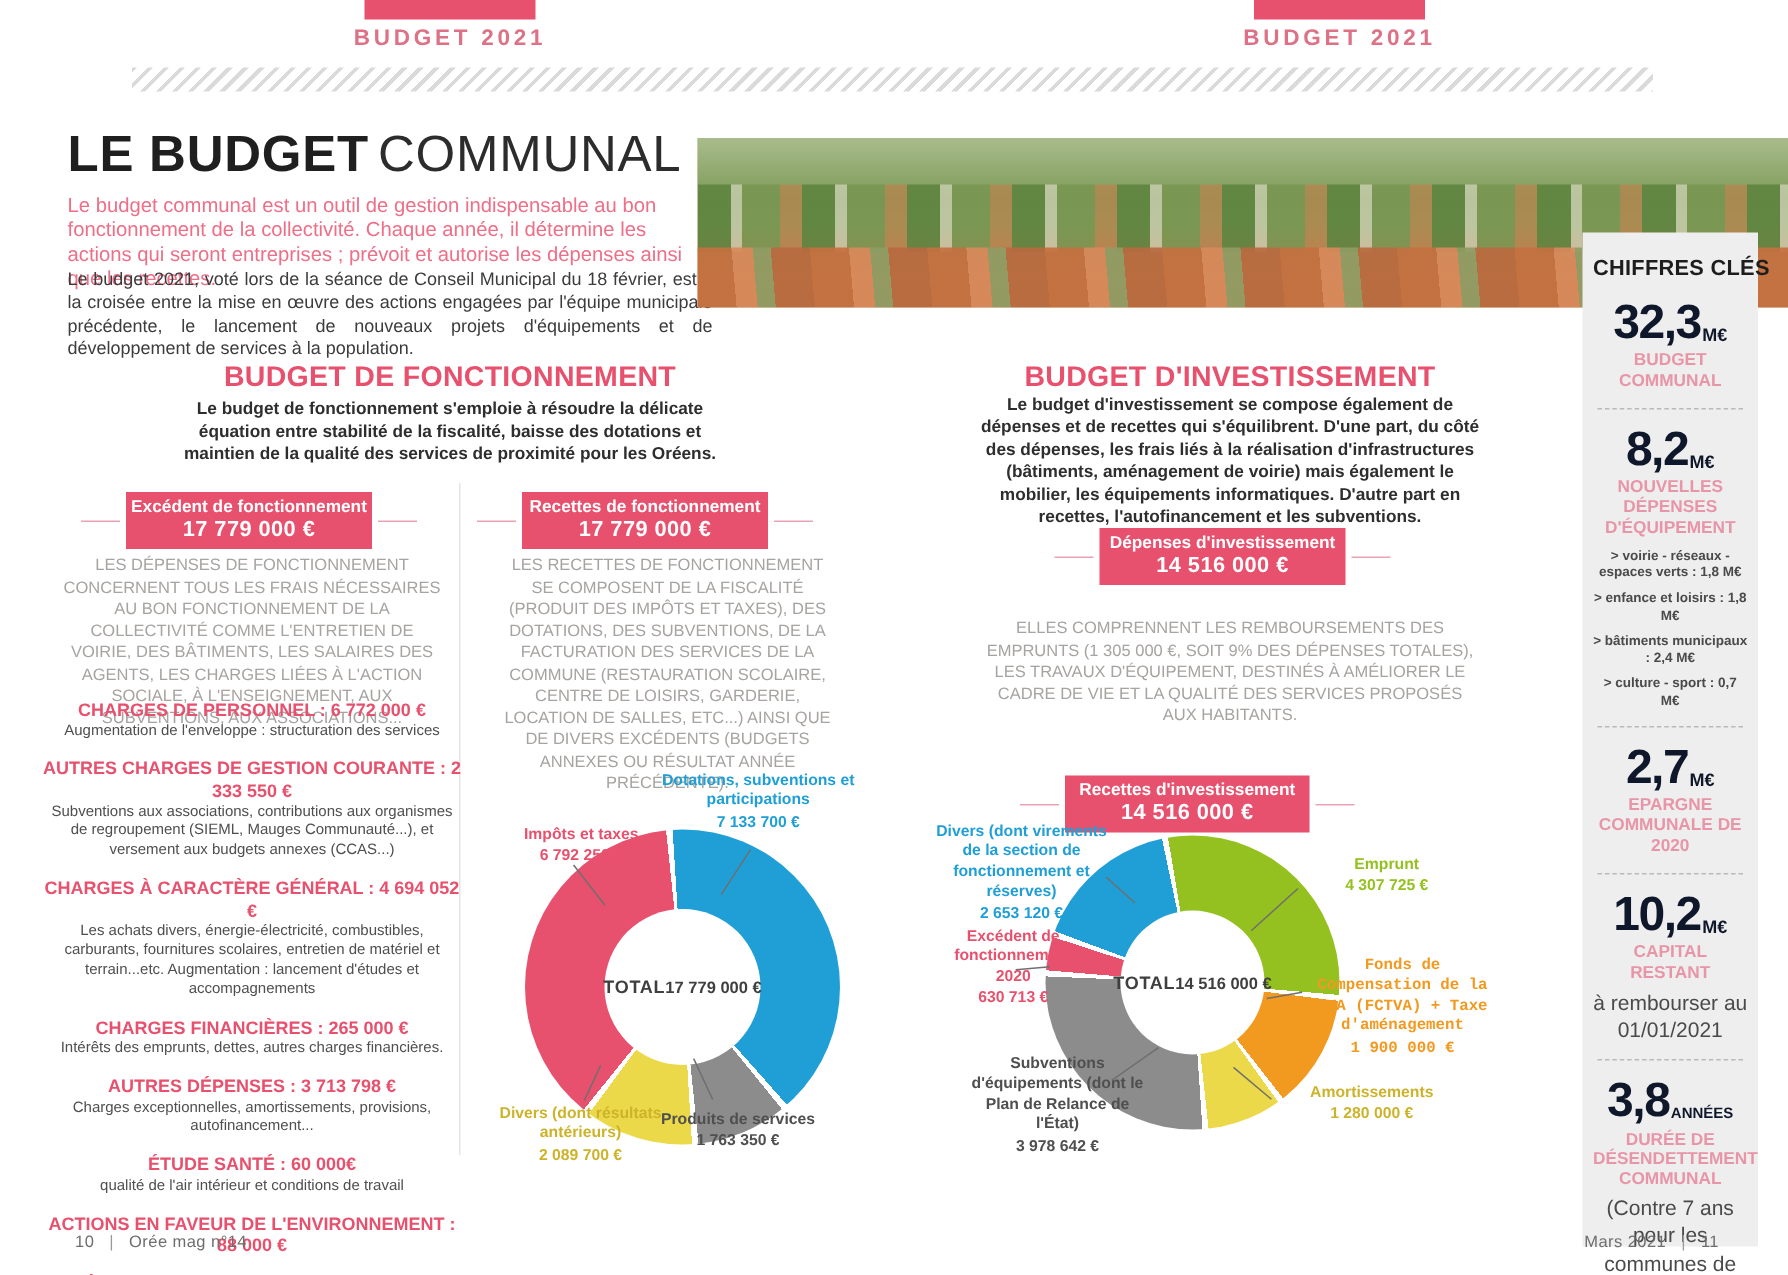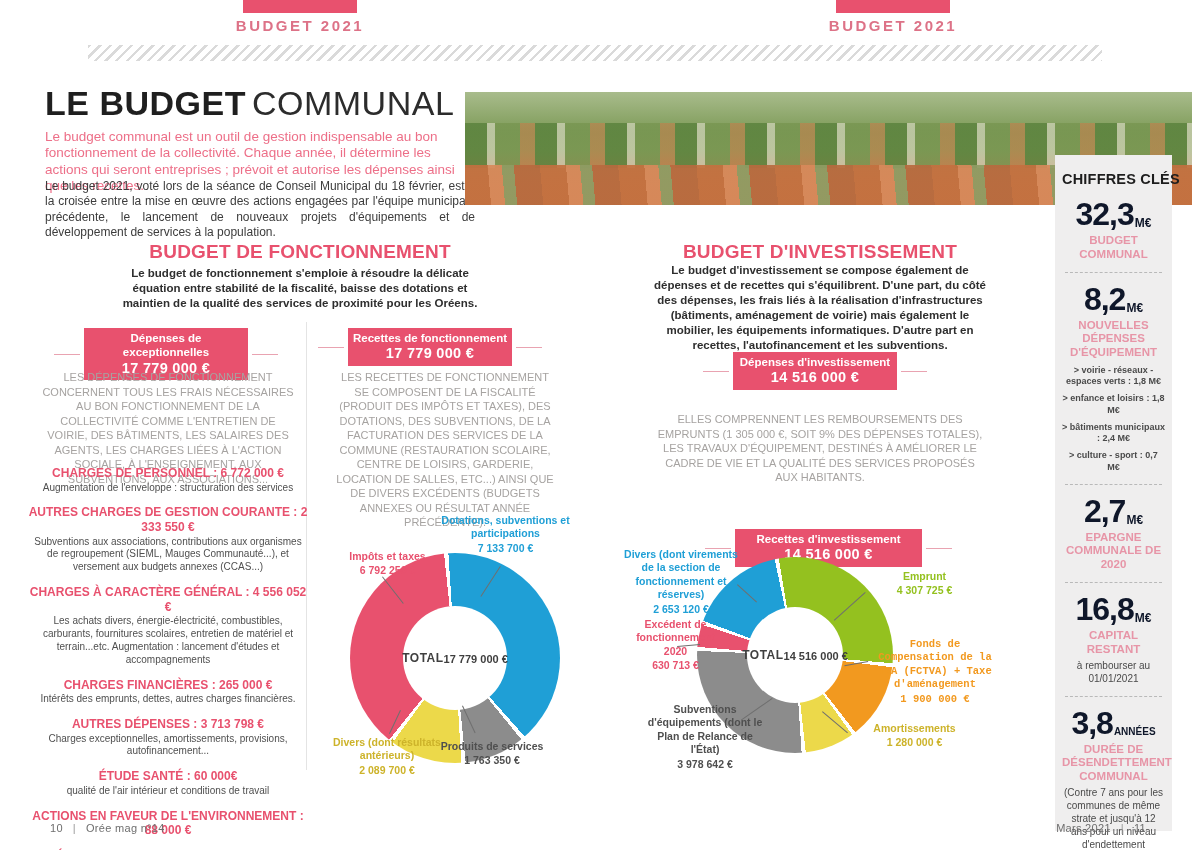--- a/index.html
+++ b/index.html
@@ -27,21 +27,21 @@
   .ph-roofs{position:absolute;left:0;right:0;bottom:0;height:35%;
     background:repeating-linear-gradient(85deg,#c4703f 0 26px,#d8895a 26px 40px,#8f9c63 40px 52px,#b86a3e 52px 78px);opacity:.92;}
 
   .sidebar{position:absolute;left:1015px;top:155px;width:117px;height:676px;background:#efeeee;
     box-sizing:border-box;padding:16px 7px 10px;text-align:center;margin-left:40px;}
   .sb-title{font-size:14.5px;font-weight:800;color:#1d1d1d;letter-spacing:.2px;margin-bottom:12px;white-space:nowrap;}
   .stat-num{font-size:32px;line-height:.95;font-weight:800;color:#0f172a;letter-spacing:-1px;}
   .stat-unit{font-size:12px;letter-spacing:0;position:relative;top:2px;margin-left:1px;}
   .stat-unit-sm{font-size:10px;letter-spacing:0;position:relative;top:1px;margin-left:1px;}
   .stat-label{font-size:11.5px;font-weight:600;color:#e795a7;margin-top:5px;line-height:1.15;}
-  .stat-note{font-size:10px;color:#4a4a4a;margin-top:3px;line-height:1.3;}
+  .stat-note{font-size:14px;color:#4a4a4a;margin-top:3px;line-height:1.3;}
   .sb-div{border-top:1px dashed #b9b9b9;margin:11px 3px;}
   .bullet{font-size:9px;color:#4a4a4a;margin-top:6px;line-height:1.25;font-weight:600;}
 
   .sec-title{position:absolute;font-size:19px;font-weight:800;color:#e8516e;text-align:center;letter-spacing:.2px;}
   .sec-sub{position:absolute;font-size:11.5px;font-weight:700;color:#2e2e2e;text-align:center;line-height:1.3;}
 
   .badge{position:absolute;background:#e8516e;color:#fff;text-align:center;padding:3px 2px 4px;box-sizing:border-box;}
   .badge::before,.badge::after{content:"";position:absolute;top:50%;width:26px;height:1px;background:#e9a3b1;}
   .badge::before{left:-30px;}
   .badge::after{right:-30px;}
@@ -116,55 +116,55 @@
     </div>
     <div class="sb-div"></div>
 
     <div>
       <div class="stat-num"><span>2,7</span><span class="stat-unit">M€</span></div>
       <div class="stat-label">EPARGNE COMMUNALE DE 2020</div>
     </div>
     <div class="sb-div"></div>
 
     <div>
-      <div class="stat-num"><span>16,8</span><span class="stat-unit">M€</span></div>
+      <div class="stat-num"><span>10,2</span><span class="stat-unit">M€</span></div>
       <div class="stat-label">CAPITAL RESTANT</div>
       <div class="stat-note">à rembourser au 01/01/2021</div>
     </div>
     <div class="sb-div"></div>
 
     <div>
       <div class="stat-num"><span>3,8</span><span class="stat-unit-sm">ANNÉES</span></div>
       <div class="stat-label">DURÉE DE DÉSENDETTEMENT COMMUNAL</div>
       <div class="stat-note">(Contre 7 ans pour les communes de même strate et jusqu'à 12 ans pour un niveau d'endettement acceptable)</div>
     </div>
   </div>
 
   <div class="vrule"></div>
 
   <div class="sec-title" style="left:130px;top:241px;width:340px;">BUDGET DE FONCTIONNEMENT</div>
   <div class="sec-sub" style="left:118px;top:266px;width:364px;">Le budget de fonctionnement s'emploie à résoudre la délicate équation entre stabilité de la fiscalité, baisse des dotations et maintien de la qualité des services de proximité pour les Oréens.</div>
 
   <div class="badge" style="left:84px;top:328px;width:164px;">
-    <div class="bt">Dépenses de exceptionnelles</div>
+    <div class="bt">Excédent de fonctionnement</div>
     <div class="bv">17 779 000 €</div>
   </div>
   <div class="graypara" style="left:40px;top:370px;width:256px;">LES DÉPENSES DE FONCTIONNEMENT CONCERNENT TOUS LES FRAIS NÉCESSAIRES AU BON FONCTIONNEMENT DE LA COLLECTIVITÉ COMME L'ENTRETIEN DE VOIRIE, DES BÂTIMENTS, LES SALAIRES DES AGENTS, LES CHARGES LIÉES À L'ACTION SOCIALE, À L'ENSEIGNEMENT, AUX SUBVENTIONS, AUX ASSOCIATIONS...</div>
 
   <div class="items">
     <div class="item">
       <div class="item-t">CHARGES DE PERSONNEL : 6 772 000 €</div>
       <div class="item-d">Augmentation de l'enveloppe : structuration des services</div>
     </div>
     <div class="item">
       <div class="item-t">AUTRES CHARGES DE GESTION COURANTE : 2 333 550 €</div>
       <div class="item-d">Subventions aux associations, contributions aux organismes de regroupement (SIEML, Mauges Communauté...), et versement aux budgets annexes (CCAS...)</div>
     </div>
     <div class="item">
-      <div class="item-t">CHARGES À CARACTÈRE GÉNÉRAL :  4 556 052 €</div>
+      <div class="item-t">CHARGES À CARACTÈRE GÉNÉRAL :  4 694 052 €</div>
       <div class="item-d">Les achats divers, énergie-électricité, combustibles, carburants, fournitures scolaires, entretien de matériel et terrain...etc. Augmentation : lancement d'études et accompagnements</div>
     </div>
     <div class="item">
       <div class="item-t">CHARGES FINANCIÈRES : 265 000 €</div>
       <div class="item-d">Intérêts des emprunts, dettes, autres charges financières.</div>
     </div>
     <div class="item">
       <div class="item-t">AUTRES DÉPENSES : 3 713 798 €</div>
       <div class="item-d">Charges exceptionnelles, amortissements, provisions, autofinancement...</div>
     </div>
@@ -215,21 +215,21 @@
 
   <div class="sec-title" style="left:650px;top:241px;width:340px;">BUDGET D'INVESTISSEMENT</div>
   <div class="sec-sub" style="left:648px;top:263px;width:344px;">Le budget d'investissement se compose également de dépenses et de recettes qui s'équilibrent. D'une part, du côté des dépenses, les frais liés à la réalisation d'infrastructures (bâtiments, aménagement de voirie) mais également le mobilier, les équipements informatiques. D'autre part en recettes, l'autofinancement et les subventions.</div>
 
   <div class="badge" style="left:733px;top:352px;width:164px;">
     <div class="bt">Dépenses d'investissement</div>
     <div class="bv">14 516 000 €</div>
   </div>
   <div class="graypara" style="left:655px;top:412px;width:330px;">ELLES COMPRENNENT LES REMBOURSEMENTS DES EMPRUNTS (1 305 000 €, SOIT 9% DES DÉPENSES TOTALES), LES TRAVAUX D'ÉQUIPEMENT, DESTINÉS À AMÉLIORER LE CADRE DE VIE ET LA QUALITÉ DES SERVICES PROPOSÉS AUX HABITANTS.</div>
 
-  <div class="badge" style="left:735px;top:517px;width:187px;margin-top:12px;">
+  <div class="badge" style="left:710px;top:517px;width:163px;">
     <div class="bt">Recettes d'investissement</div>
     <div class="bv">14 516 000 €</div>
   </div>
 
   <div class="donut" style="left: 697px; top: 557px; width: 196px; height: 196px; background: conic-gradient(from -12deg, rgb(255, 255, 255) 0deg, rgb(255, 255, 255) 2.4deg, rgb(148, 193, 31) 2.4deg, rgb(148, 193, 31) 106.838deg, rgb(255, 255, 255) 106.838deg, rgb(255, 255, 255) 109.238deg, rgb(242, 153, 31) 109.238deg, rgb(242, 153, 31) 153.961deg, rgb(255, 255, 255) 153.961deg, rgb(255, 255, 255) 156.361deg, rgb(236, 217, 74) 156.361deg, rgb(236, 217, 74) 185.707deg, rgb(255, 255, 255) 185.707deg, rgb(255, 255, 255) 188.107deg, rgb(140, 140, 140) 188.107deg, rgb(140, 140, 140) 284.384deg, rgb(255, 255, 255) 284.384deg, rgb(255, 255, 255) 286.784deg, rgb(232, 81, 110) 286.784deg, rgb(232, 81, 110) 300.027deg, rgb(255, 255, 255) 300.027deg, rgb(255, 255, 255) 302.427deg, rgb(31, 159, 214) 302.427deg, rgb(31, 159, 214) 360deg);">
     <div class="donut-hole" style="width:96px;height:96px;">
       <div class="hole-t">TOTAL</div>
       <div class="hole-v">14 516 000 €</div>
     </div>
   </div>

